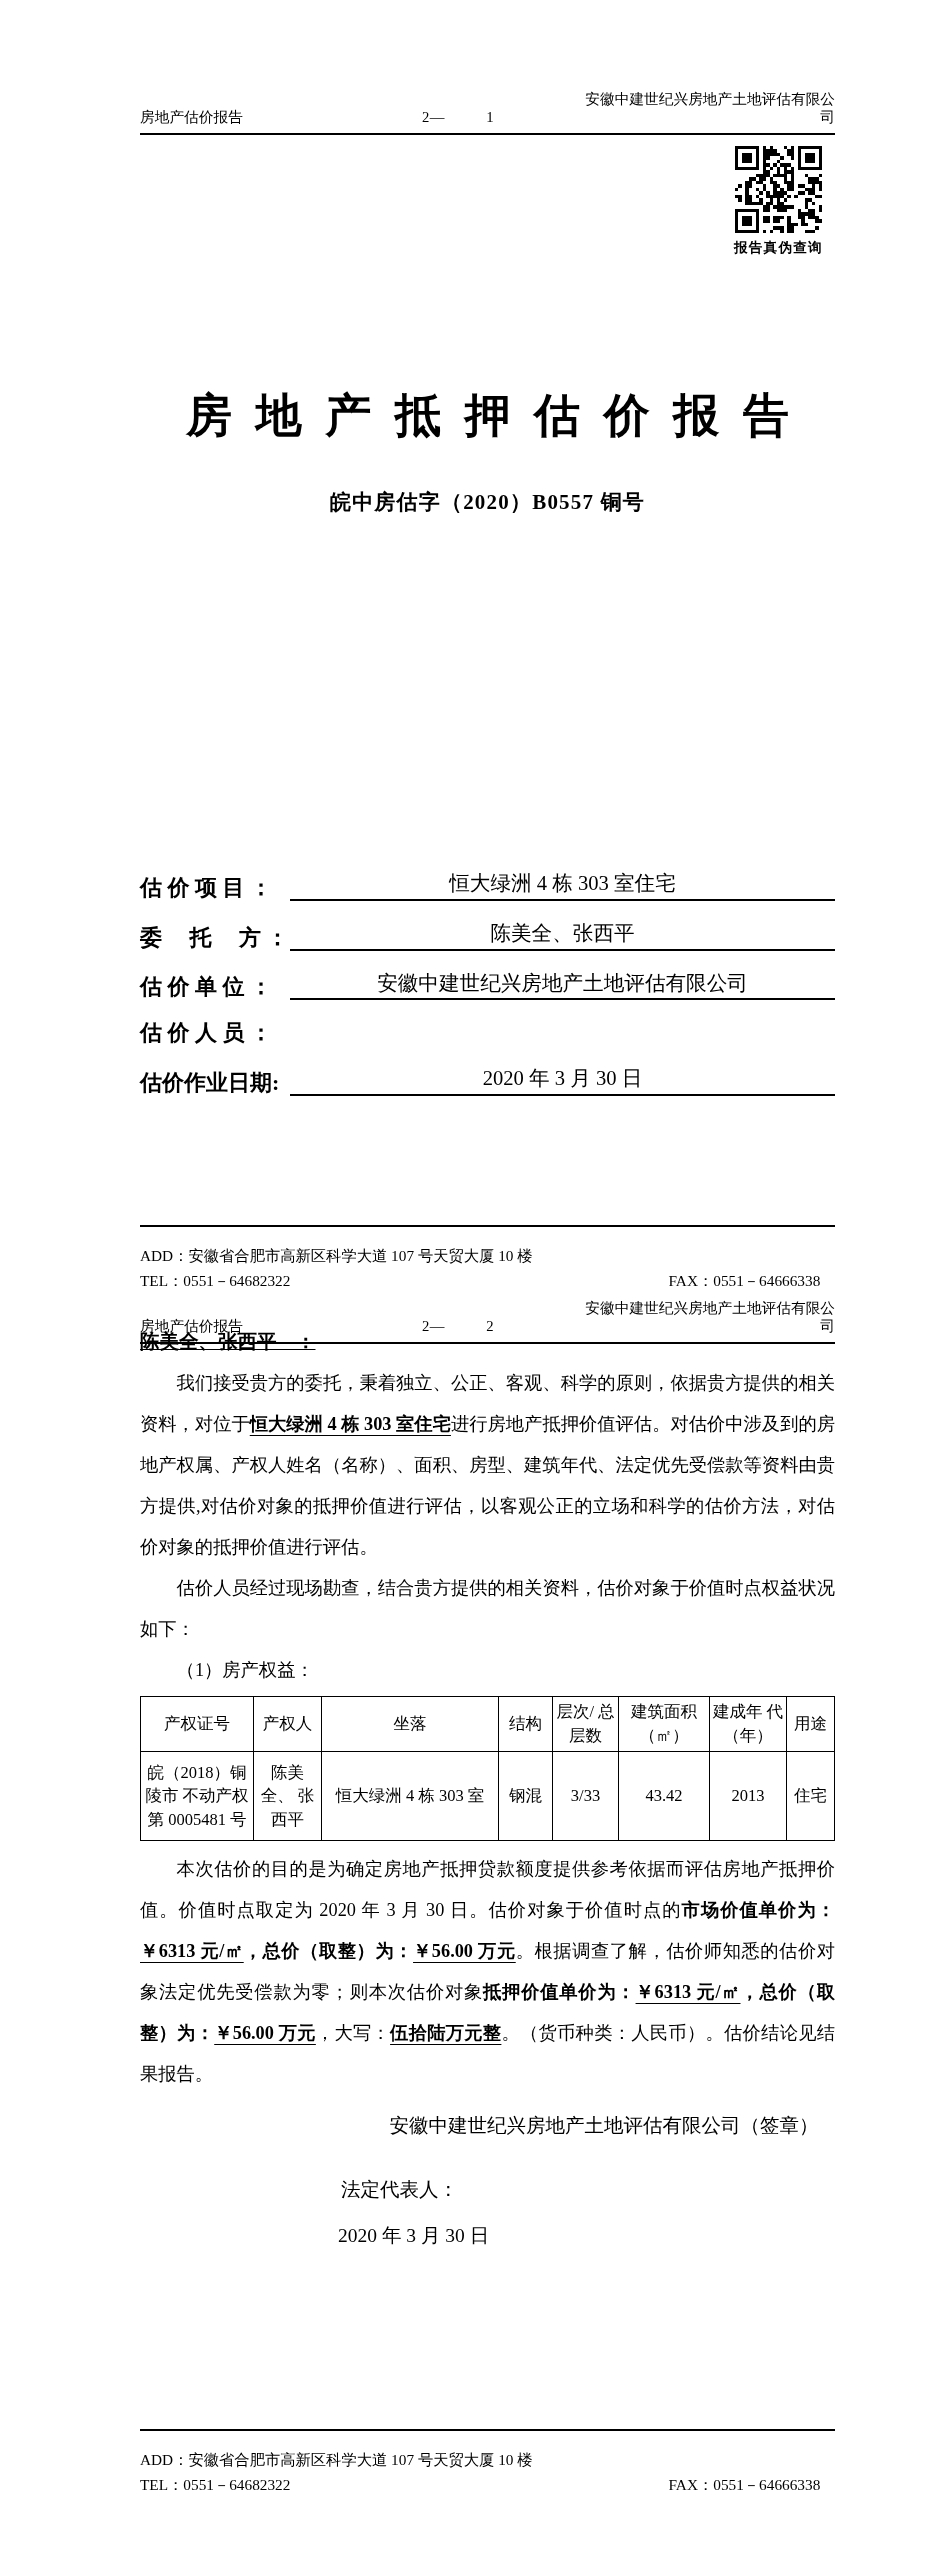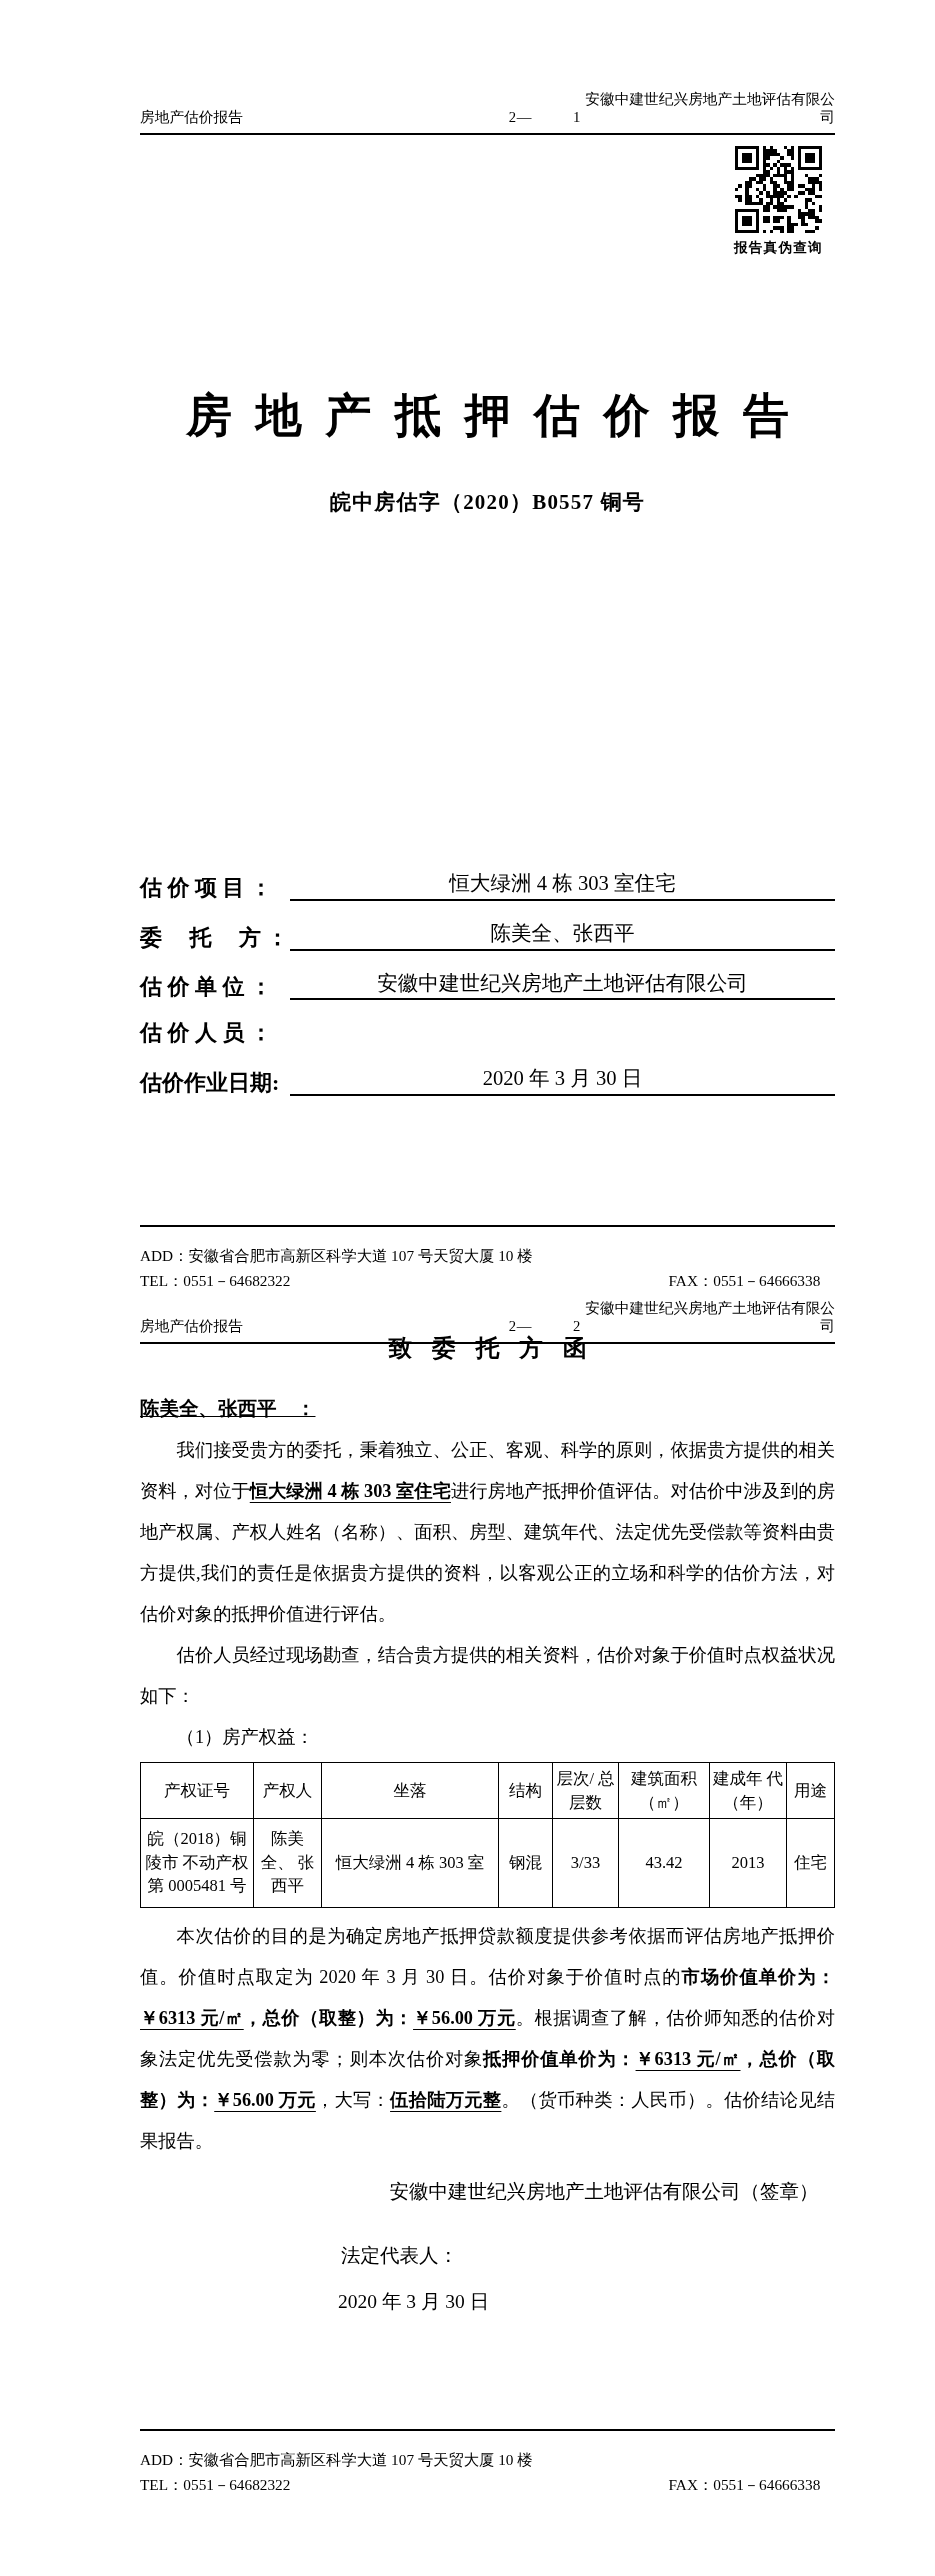--- a/index.html
+++ b/index.html
@@ -11,21 +11,21 @@
     overflow:hidden;
   }
   
   .runhead{
     position:absolute;left:140px;width:695px;
     display:flex;align-items:flex-end;
     font-size:14.7px;line-height:17.7px;
     border-bottom:2.9px solid #000;padding-bottom:7px;
   }
   .runhead .h-left{width:195px;text-align:left;}
-  .runhead .h-center{flex:1;text-align:right;letter-spacing:0.6px;}
+  .runhead .h-center{flex:1;text-align:center;letter-spacing:0.6px;}
   .runhead .h-center .pgpre{margin-right:41px;}
   .runhead .h-right{width:254px;text-align:right;}
   
   .qrbox{position:absolute;left:734px;top:146px;width:88px;text-align:left;}
   .qrbox svg{display:block;width:87px;height:87px;margin:0 auto;}
   .qrbox .qrcap{margin-top:5.9px;font-size:13.6px;font-weight:bold;letter-spacing:1.2px;white-space:nowrap;}
   
   .doc-title{
     position:absolute;left:140px;top:385px;width:695px;
     text-align:center;font-size:46px;font-weight:bold;
@@ -439,24 +439,23 @@
     </div>
   </div>
 
   <div class="runhead" style="top:1300px;">
     <span class="h-left">房地产估价报告</span>
     <span class="h-center"><span class="pgpre">2—</span><span>2</span></span>
     <span class="h-right">安徽中建世纪兴房地产土地评估有限公司</span>
   </div>
 
   <div class="letter">
-    <div class="letter-heading">致委托方函</div>
     <div class="salutation">陈美全、张西平　：</div>
 
-    <p class="para"><span>我们接受贵方的委托，秉着独立、公正、客观、科学的原则，依据贵方提供的相关资料，对位于</span><span class="bu">恒大绿洲 4 栋 303 室住宅</span><span>进行房地产抵押价值评估。对估价中涉及到的房地产权属、产权人姓名（名称）、面积、房型、建筑年代、法定优先受偿款等资料由贵方提供,我们的责任是依据贵方提供的资料，以客观公正的立场和科学的估价方法，对估价对象的抵押价值进行评估。</span></p>
+    <p class="para"><span>我们接受贵方的委托，秉着独立、公正、客观、科学的原则，依据贵方提供的相关资料，对位于</span><span class="bu">恒大绿洲 4 栋 303 室住宅</span><span>进行房地产抵押价值评估。对估价中涉及到的房地产权属、产权人姓名（名称）、面积、房型、建筑年代、法定优先受偿款等资料由贵方提供,对估价对象的抵押价值进行评估，以客观公正的立场和科学的估价方法，对估价对象的抵押价值进行评估。</span></p>
 
     <p class="para">估价人员经过现场勘查，结合贵方提供的相关资料，估价对象于价值时点权益状况如下：</p>
 
     <p class="item-line">（1）房产权益：</p>
 
     <table class="rights">
       <colgroup>
         <col style="width:113px">
           <col style="width:68px">
           <col style="width:177px">

